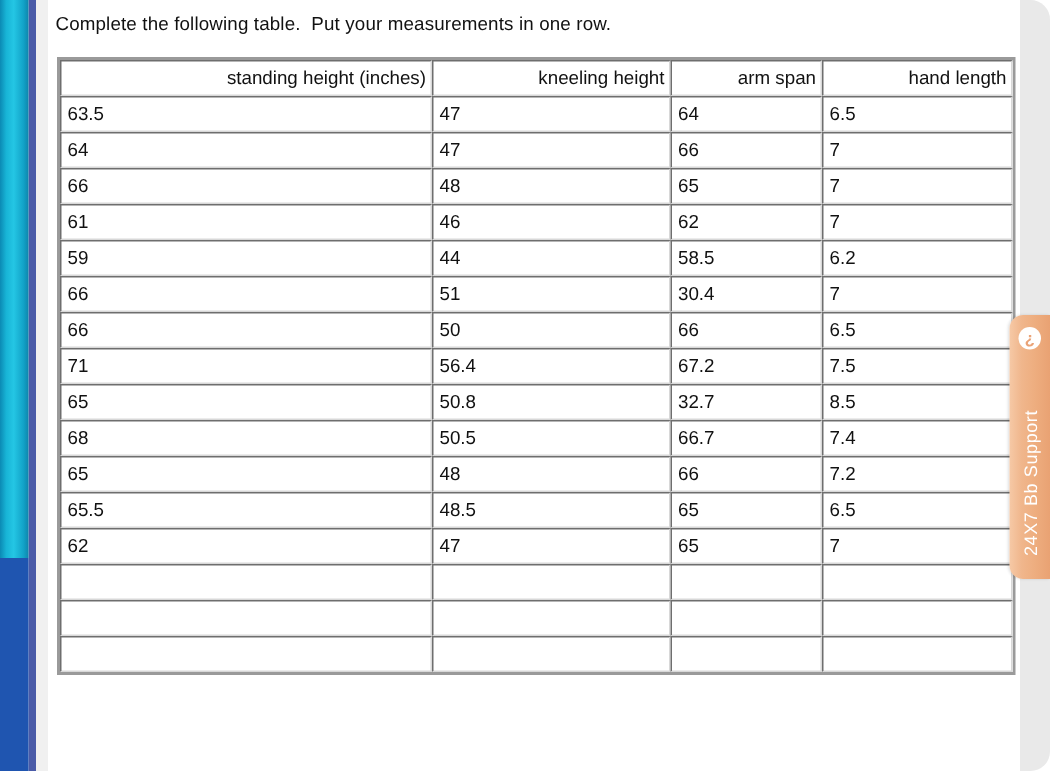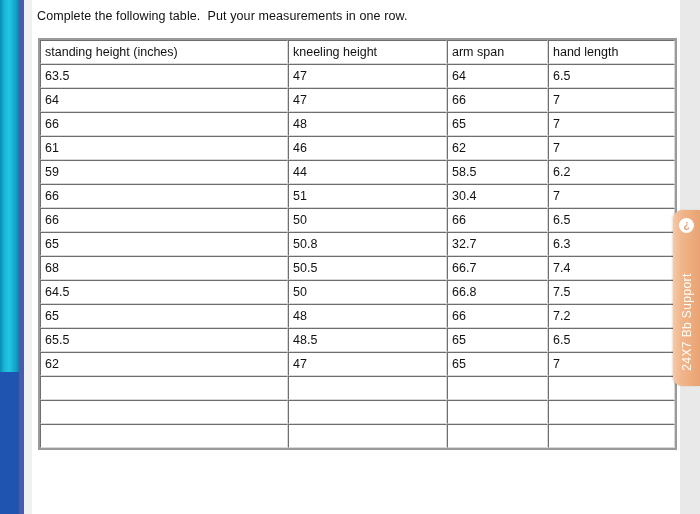--- a/index.html
+++ b/index.html
@@ -50,20 +50,21 @@
   }
 
   
   #page {
     position: absolute;
     left: 32px; top: 0;
     width: 668px;
     height: 514px;
     background: #ffffff;
     overflow: hidden;
+    border-radius: 13px;
   }
   #page-grey-right {
     position: absolute;
     left: 648px; top: 0;
     width: 52px; height: 514px;
     background: #e9e9e9;
   }
 
   #instruction {
     position: absolute;
@@ -97,21 +98,21 @@
     background: #ffffff;
     border-top: 1px solid #6e6e6e;
     border-left: 1px solid #6e6e6e;
     border-right: 1px solid #d8d8d8;
     border-bottom: 1px solid #d8d8d8;
     overflow: hidden;
     white-space: nowrap;
     vertical-align: middle;
   }
   #measure-table th {
-    text-align: left;
+    text-align: right;
     margin-top: 9px;
   }
   #measure-table td {
     text-align: left;
   }
   td.pad-cell { padding-left: 9px; }
 
   col.c0 { width: 248px; }
   col.c1 { width: 159px; }
   col.c2 { width: 101px; }
@@ -226,38 +227,38 @@
           <td>30.4</td>
           <td>7</td>
         </tr>
         <tr>
           <td>66</td>
           <td>50</td>
           <td>66</td>
           <td>6.5</td>
         </tr>
         <tr>
+          <td>71</td>
+          <td class="pad-cell">56.4</td>
+          <td class="pad-cell">67.2</td>
+          <td>7.5</td>
+        </tr>
+        <tr>
           <td>65</td>
           <td class="pad-cell">50.8</td>
           <td class="pad-cell">32.7</td>
-          <td>6.3</td>
+          <td>8.5</td>
         </tr>
         <tr>
           <td>68</td>
           <td class="pad-cell">50.5</td>
           <td>66.7</td>
           <td>7.4</td>
         </tr>
         <tr>
-          <td>64.5</td>
-          <td class="pad-cell">50</td>
-          <td class="pad-cell">66.8</td>
-          <td>7.5</td>
-        </tr>
-        <tr>
           <td>65</td>
           <td class="pad-cell">48</td>
           <td class="pad-cell">66</td>
           <td>7.2</td>
         </tr>
         <tr>
           <td>65.5</td>
           <td class="pad-cell">48.5</td>
           <td>65</td>
           <td>6.5</td>

